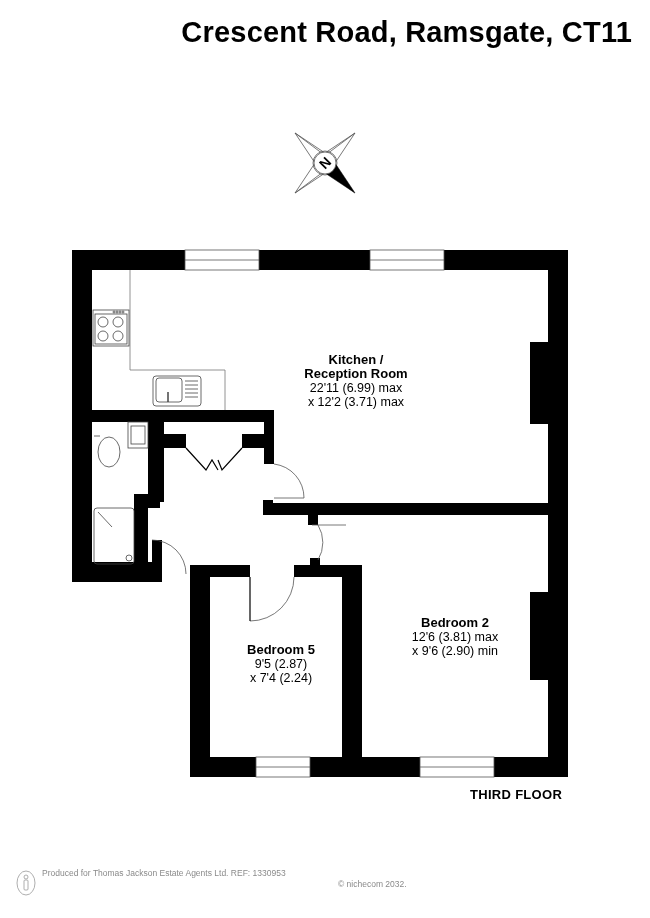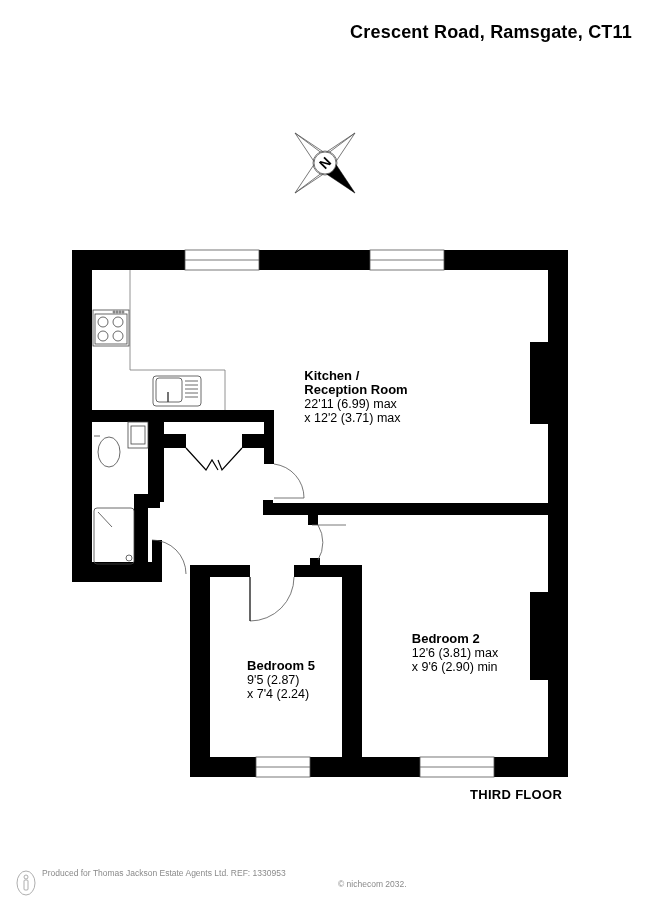--- a/index.html
+++ b/index.html
@@ -1,23 +1,23 @@
 <!DOCTYPE html>
 <html><head>
 <meta charset="utf-8">
 <style>
   html, body { margin: 0; padding: 0; background: #ffffff; }
   body { width: 650px; height: 918px; position: relative; overflow: hidden; font-family: "Liberation Sans", sans-serif; color: #000; }
   .header { position: absolute; right: 18px; top: 18px; text-align: right; }
-  .title { font-size: 18px; font-weight: bold; letter-spacing: 0.2px; line-height: 28px; text-align: center; }
+  .title { font-size: 29px; font-weight: bold; letter-spacing: 0.2px; line-height: 28px; text-align: center; }
   .area { font-size: 13.5px; line-height: 20px; margin-top: 2px; }
   .note { font-size: 9px; line-height: 14px; color: #222; }
   .compass { position: absolute; left: 290px; top: 128px; width: 70px; height: 70px; }
   .plan { position: absolute; left: 0; top: 0; width: 650px; height: 918px; }
-  .room-label { position: absolute; font-size: 12.5px; line-height: 14px; transform: translateX(-50%); white-space: nowrap; margin-top: 16px; }
+  .room-label { position: absolute; text-align: center; font-size: 12.5px; line-height: 14px; transform: translateX(-50%); white-space: nowrap; }
   .room-label .name { font-weight: bold; font-size: 13px; }
   .floor-label { position: absolute; left: 470px; top: 787px; font-size: 13px; font-weight: bold; letter-spacing: 0.3px; }
   .footer { position: absolute; left: 16px; top: 868px; display: flex; align-items: flex-start; color: #8a8a8a; font-size: 8.5px; line-height: 11px; }
   .footer .person { width: 20px; height: 26px; margin-right: 6px; margin-top: 2px; }
   .footer .copy { position: absolute; left: 322px; top: 11px; white-space: nowrap; }
 </style>
 </head>
 <body>
 
 <div class="header">

